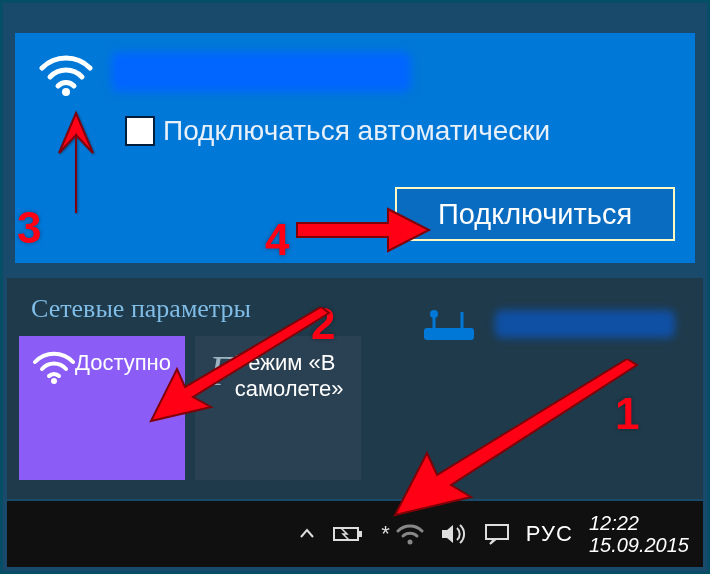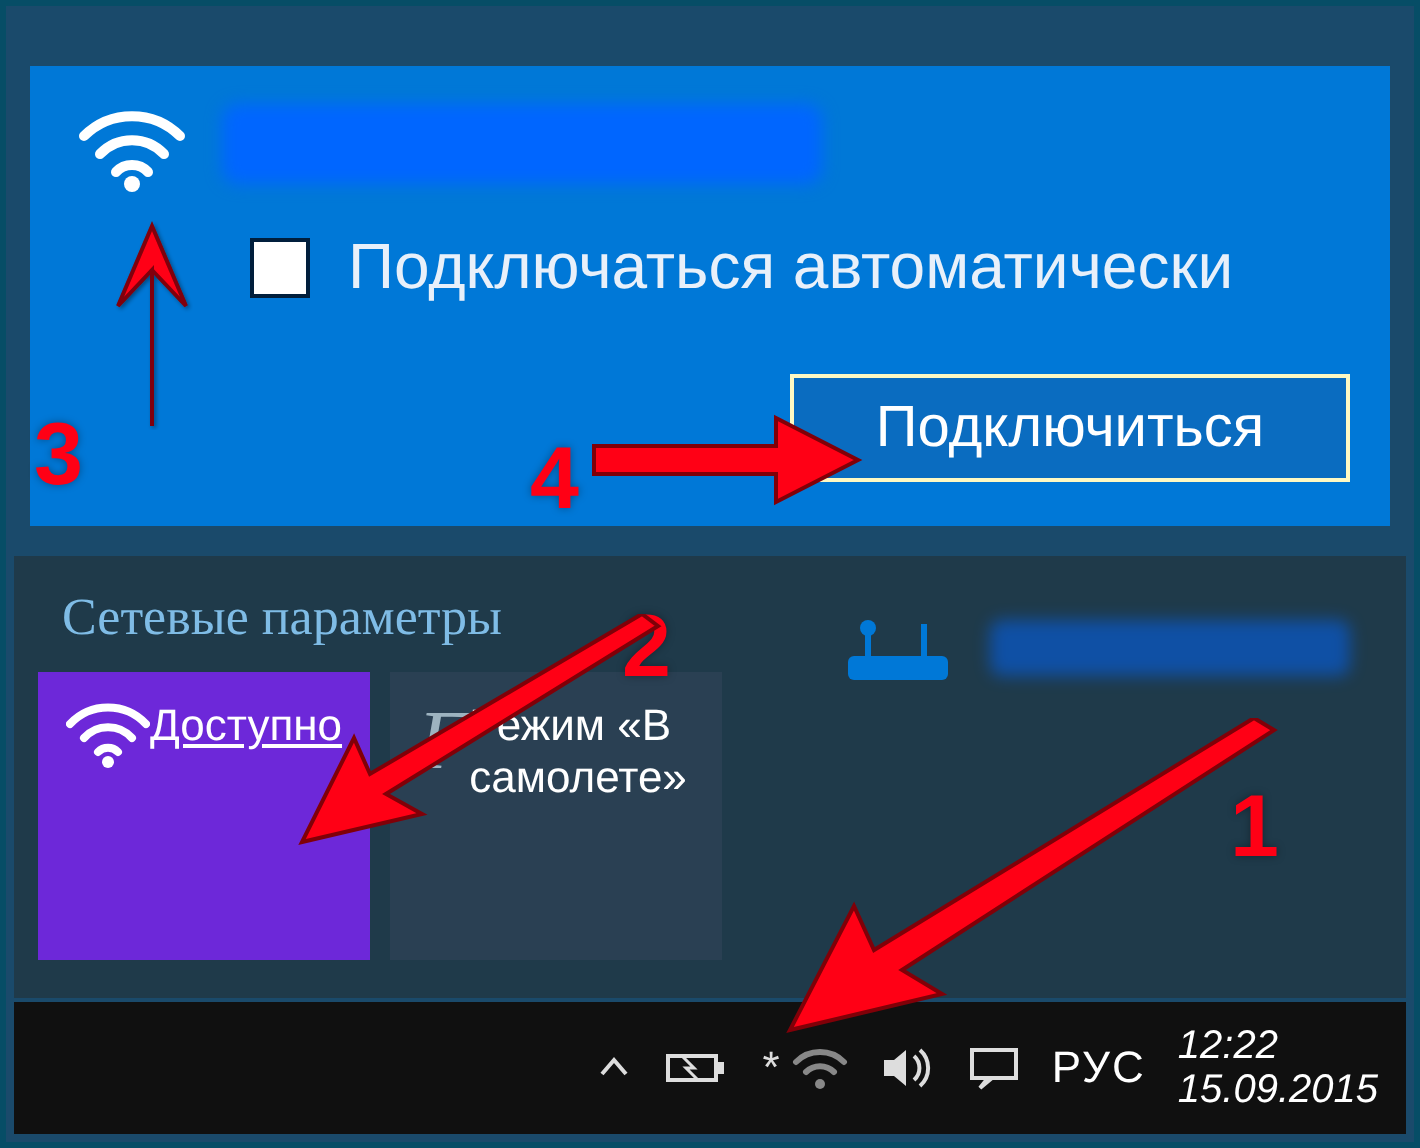--- a/index.html
+++ b/index.html
@@ -33,23 +33,23 @@
   .ssid-blur {
     width: 300px;
     height: 40px;
     background: #0066ff;
     border-radius: 8px;
     filter: blur(4px);
   }
   .auto-row {
     display: flex;
     align-items: center;
-    gap: 19px;
+    gap: 8px;
     padding: 14px 24px 0 110px;
-    font-size: 32px;
+    font-size: 28px;
     color: #e8f0fa;
   }
   .chk {
     width: 30px; height: 30px;
     background: #fff;
     border: 2px solid #001e3c;
     display: inline-block;
   }
   .connect-btn {
     position: absolute;
@@ -92,21 +92,21 @@
   .tile {
     width: 166px;
     height: 144px;
     padding: 14px 14px;
     display: flex;
     flex-direction: row;
     justify-content: space-between;
     background: #2a4053;
     color: #fff;
   }
-  .tile.active { background: #6d28d9; text-decoration: underline; }
+  .tile.active { background: #8b5cf6; }
   .tile .lbl { font-size: 22px; }
   .plane-icon {
     font-size: 42px;
     color: #9db3c0;
     line-height: 1;
     font-style: italic;
     font-family: Georgia, serif;
   }
   .router-icon {
     position: absolute;

